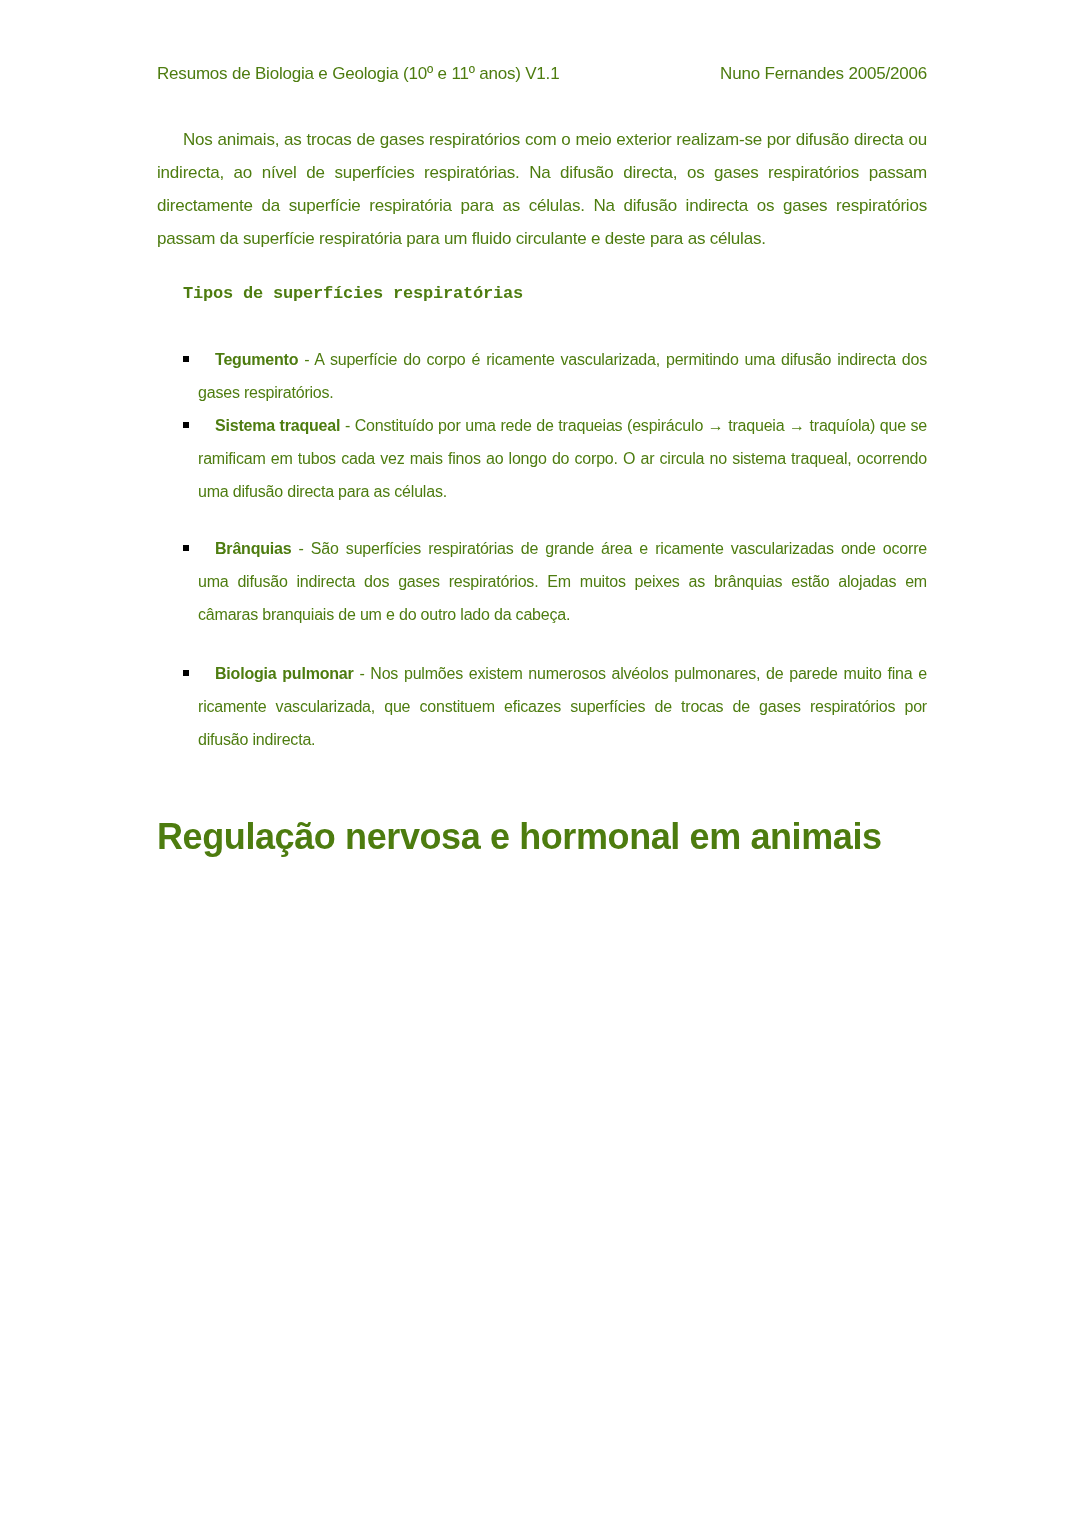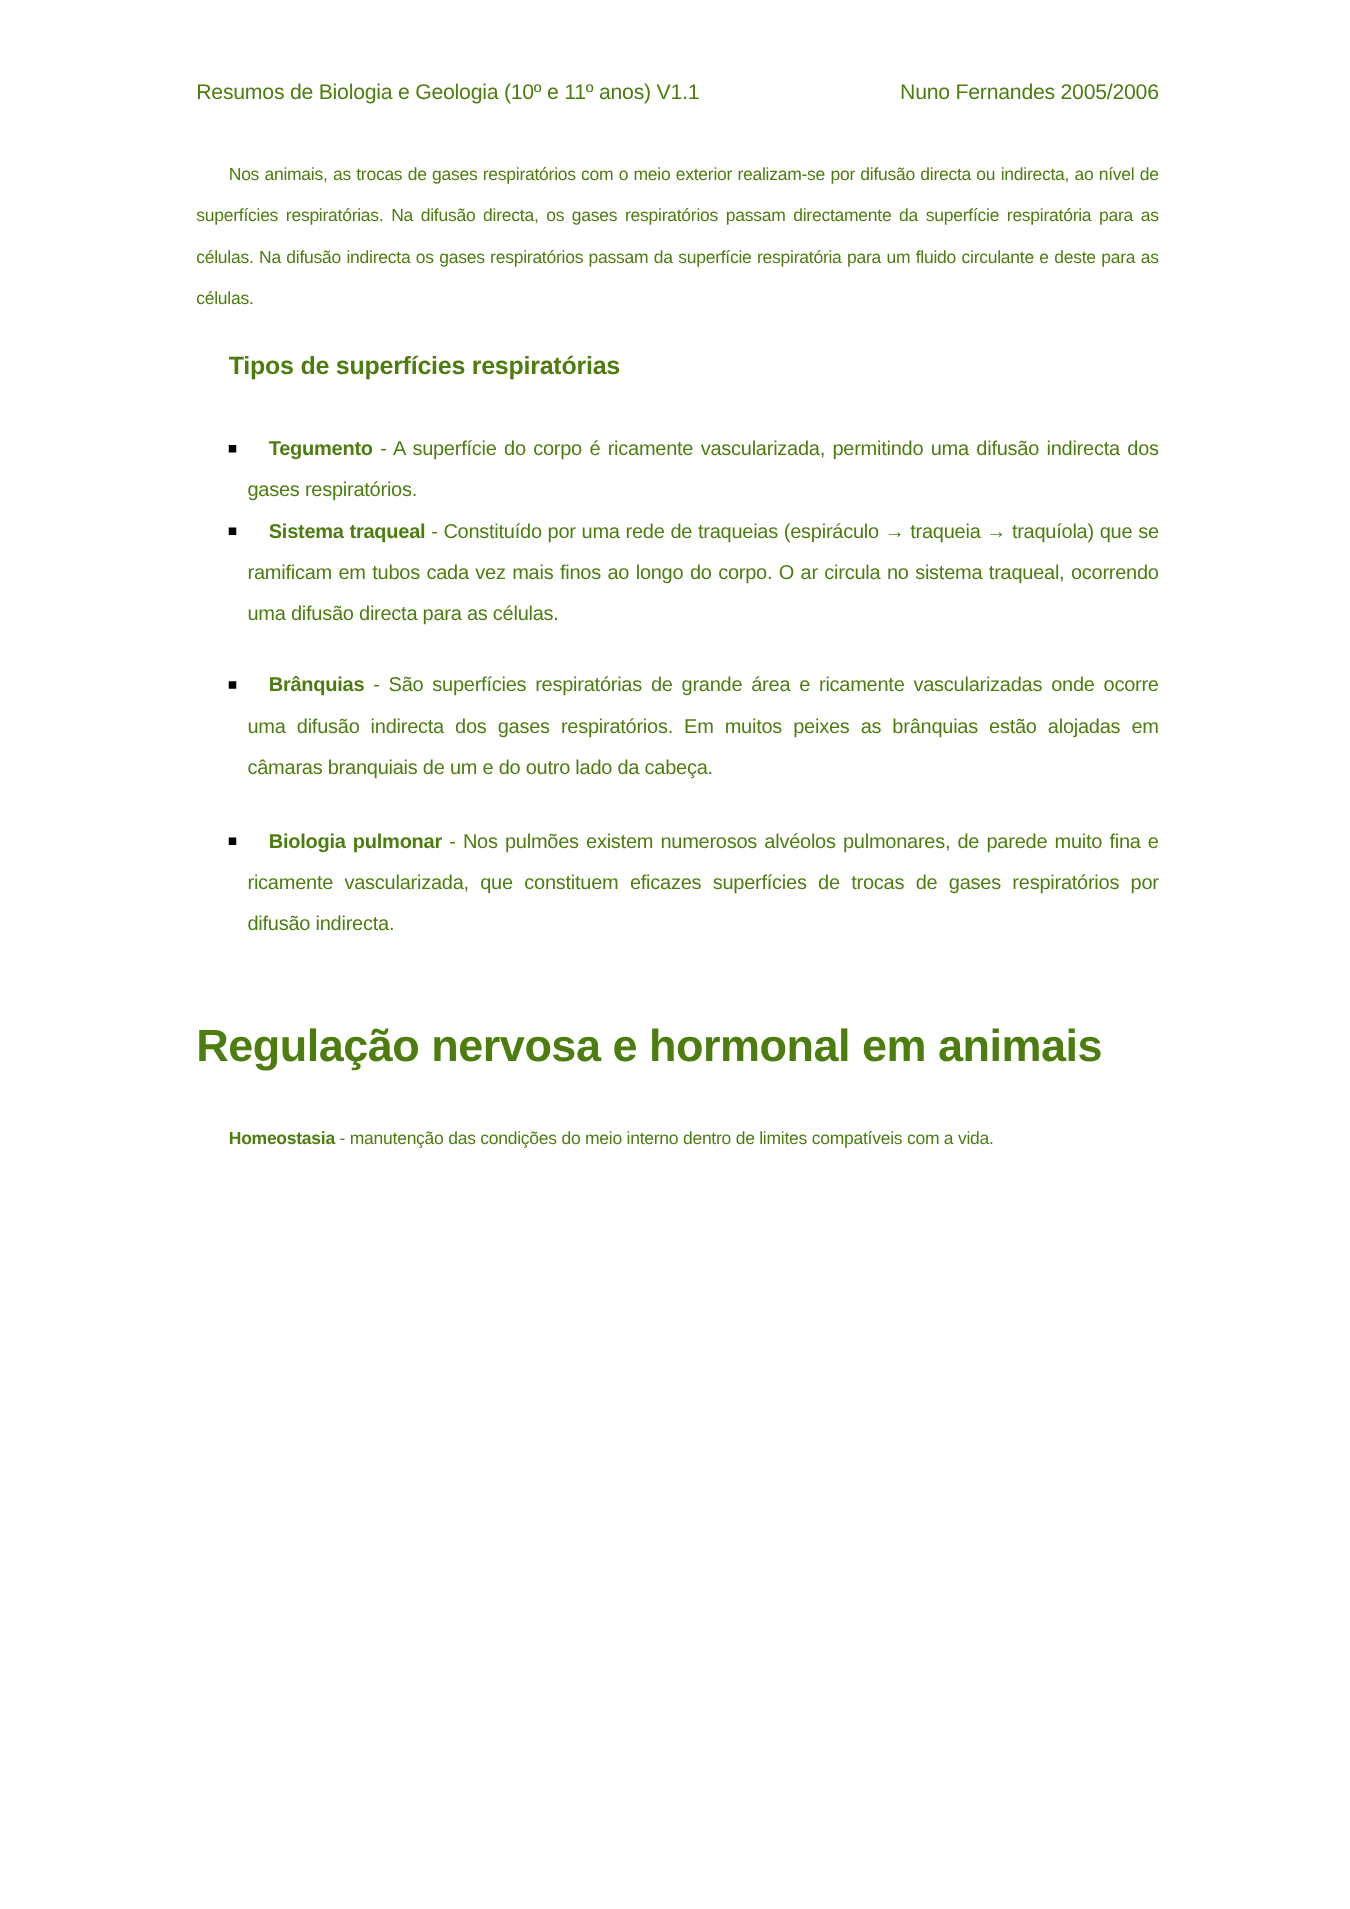--- a/index.html
+++ b/index.html
@@ -24,39 +24,40 @@
   .doc-header {
     margin-top: 64px;
     display: flex;
     justify-content: space-between;
     font-size: 17px;
     line-height: 20px;
     letter-spacing: -0.2px;
   }
   
   .para {
-    font-size: 14px;
+    font-size: 17px;
     line-height: 33px;
     text-align: justify;
     text-indent: 26px;
     letter-spacing: -0.2px;
   }
   .para-intro        { margin-top: 39px; }
   .para-homeostasia  { margin-top: 39px; }
   .para-mechanisms   { margin-top: 29px; }
   .para-closing      { margin-top: 32px; }
   .bold { font-weight: bold; }
   
   .subheading {
     margin-top: 22px;
-    font-size: 20px;
+    font-size: 17px;
     line-height: 33px;
     font-weight: bold;
     text-indent: 26px;
     letter-spacing: -0.2px;
+    font-family: Liberation Mono, monospace;
   }
   
   .bullet-list { margin-top: 33px; }
   .bullet-item {
     position: relative;
     padding-left: 41px;
     text-indent: 17px;
     font-size: 16px;
     line-height: 33px;
     text-align: justify;
@@ -136,24 +137,20 @@
       <div class="bullet-item gap-lg">
         <span class="bullet-marker"></span>
         <span class="bold">Biologia pulmonar</span>
         <span>- Nos pulmões existem numerosos alvéolos pulmonares, de parede muito fina e ricamente vascularizada, que constituem eficazes superfícies de trocas de gases respiratórios por difusão indirecta.</span>
       </div>
 
     </div>
 
     <h1 class="section-heading">Regulação nervosa e hormonal em animais</h1>
 
-    <p class="para para-homeostasia">
-      <span class="bold">Homeostasia</span>
-      <span>- manutenção das condições do meio interno dentro de limites compatíveis com a vida.</span>
-    </p>
 
 
 
 
   </div>
 
   <div class="page-number">47</div>
 </div>
 
 </body></html>

